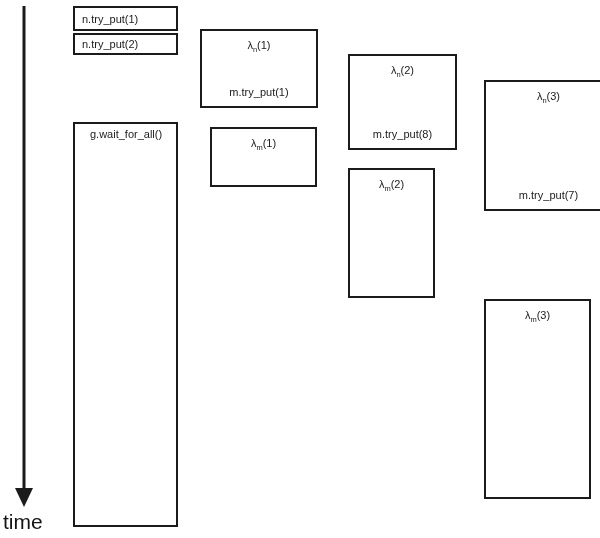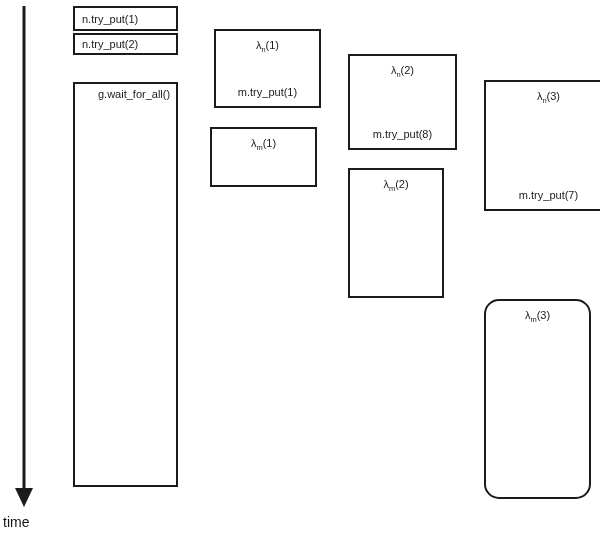--- a/index.html
+++ b/index.html
@@ -20,40 +20,41 @@
     position: absolute;
     left: 10px;
     top: 4px;
     width: 28px;
     height: 508px;
   }
   .time-label {
     position: absolute;
     left: 3px;
     top: 510px;
-    font-size: 14px;
+    font-size: 21px;
     line-height: 24px;
     color: #141414;
   }
   .box {
     position: absolute;
     box-sizing: border-box;
     border: 2px solid #1b1b1b;
     background: #ffffff;
     font-size: 11px;
     line-height: 16px;
     color: #1b1b1b;
   }
   .call-box {
     display: flex;
     align-items: center;
     padding-left: 7px;
   }
   .wait-box {
-    padding: 2px 0 0 23px;
+    padding: 2px 0 0 15px;
+    margin-top: 40px;
   }
   .lambda-label {
     position: absolute;
     top: 6px;
     left: 0;
     right: 0;
     text-align: center;
   }
   .bottom-call {
     position: absolute;
@@ -65,28 +66,28 @@
   sub {
     font-size: 0.68em;
     line-height: 0;
   }
   
   .mt-call-1 { left: 73px; top: 6px;  width: 105px; height: 25px; }
   .mt-call-2 { left: 73px; top: 33px; width: 105px; height: 22px; text-align: right; }
   .mt-call-3 { left: 73px; top: 57px; width: 105px; height: 23px; }
   .mt-wait   { left: 73px; top: 82px; width: 105px; height: 405px; }
   
-  .t1-n { left: 214px; top: 29px;  width: 107px; height: 79px; }
+  .t1-n { left: 200px; top: 29px;  width: 118px; height: 79px; }
   .t1-m { left: 210px; top: 108px; width: 107px; height: 60px; margin-top: 19px; }
   
   .t2-n { left: 348px; top: 54px;  width: 109px; height: 96px; padding-left: 28px; }
-  .t2-m { left: 348px; top: 168px; width: 96px; height: 130px; }
+  .t2-m { left: 348px; top: 168px; width: 87px; height: 130px; }
   
   .t3-n { left: 484px; top: 80px;  width: 129px; height: 131px; }
-  .t3-m { left: 484px; top: 299px; width: 107px; height: 200px; border-radius: 15px; }
+  .t3-m { left: 484px; top: 299px; width: 107px; height: 200px; }
 </style>
 </head>
 <body>
 
 <div class="canvas">
 
   <svg class="time-arrow" viewBox="0 0 28 508" xmlns="http://www.w3.org/2000/svg">
     <line x1="14" y1="2" x2="14" y2="489" stroke="#1b1b1b" stroke-width="3"></line>
     <polygon points="14,503 5,484 23,484" fill="#1b1b1b"></polygon>
   </svg>

